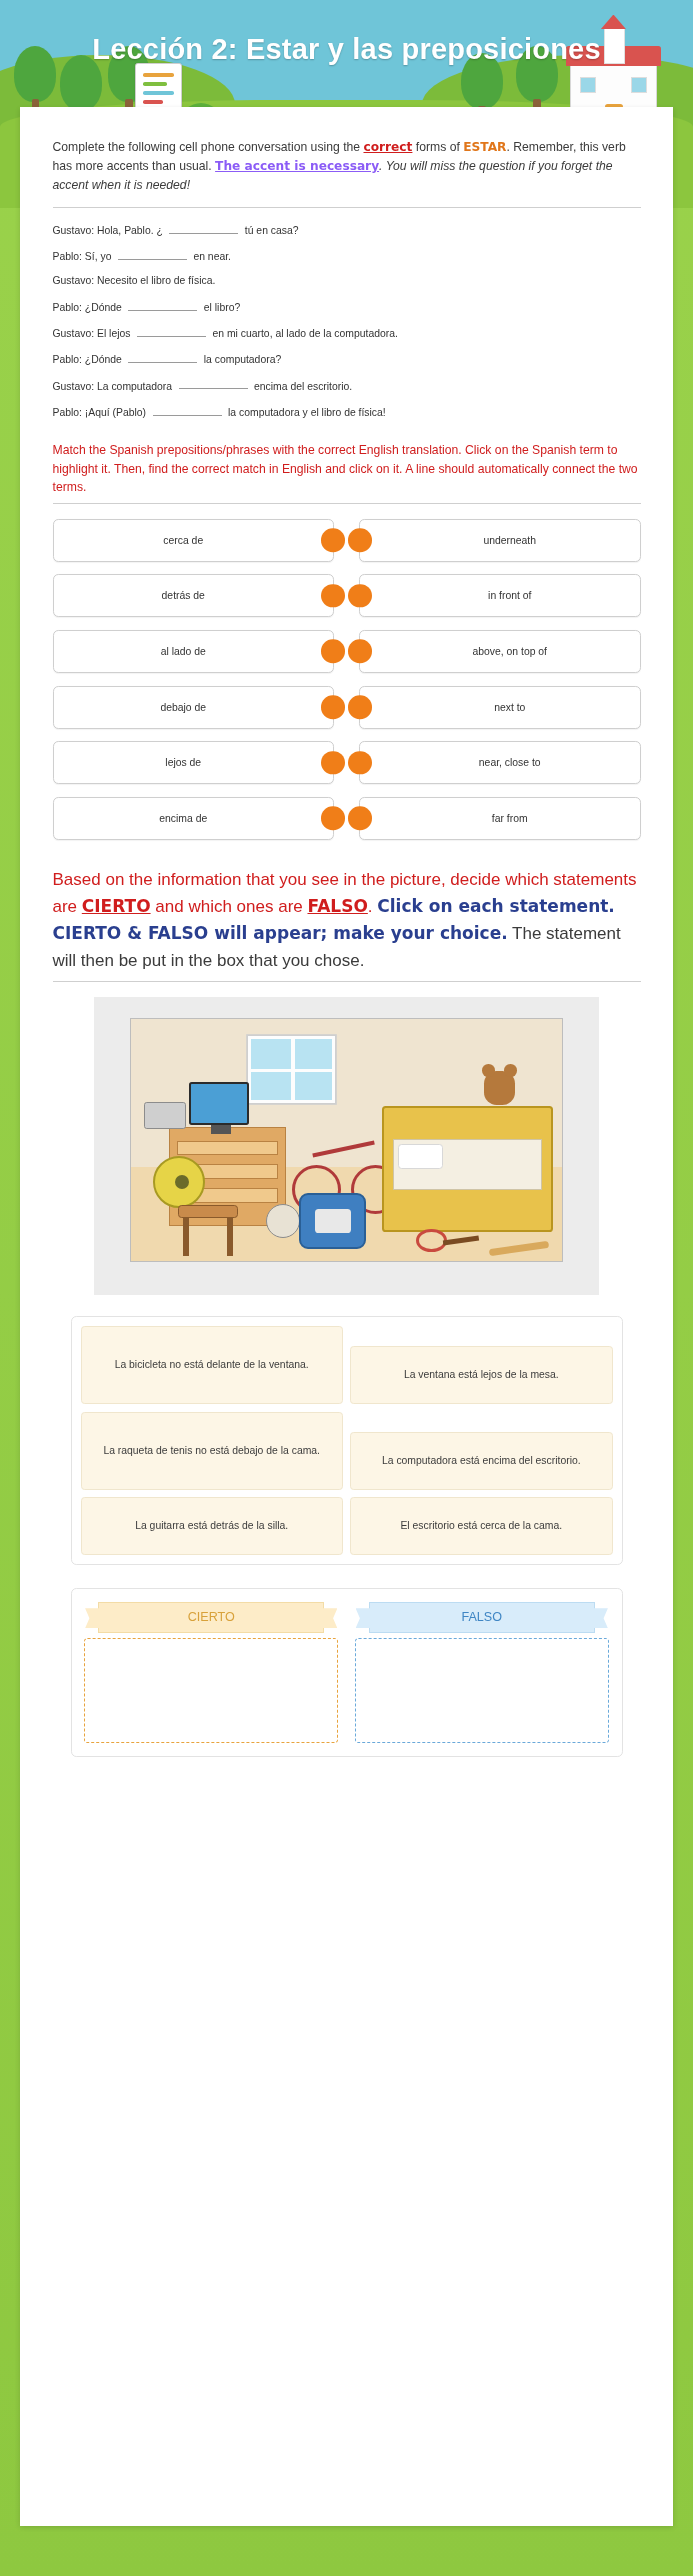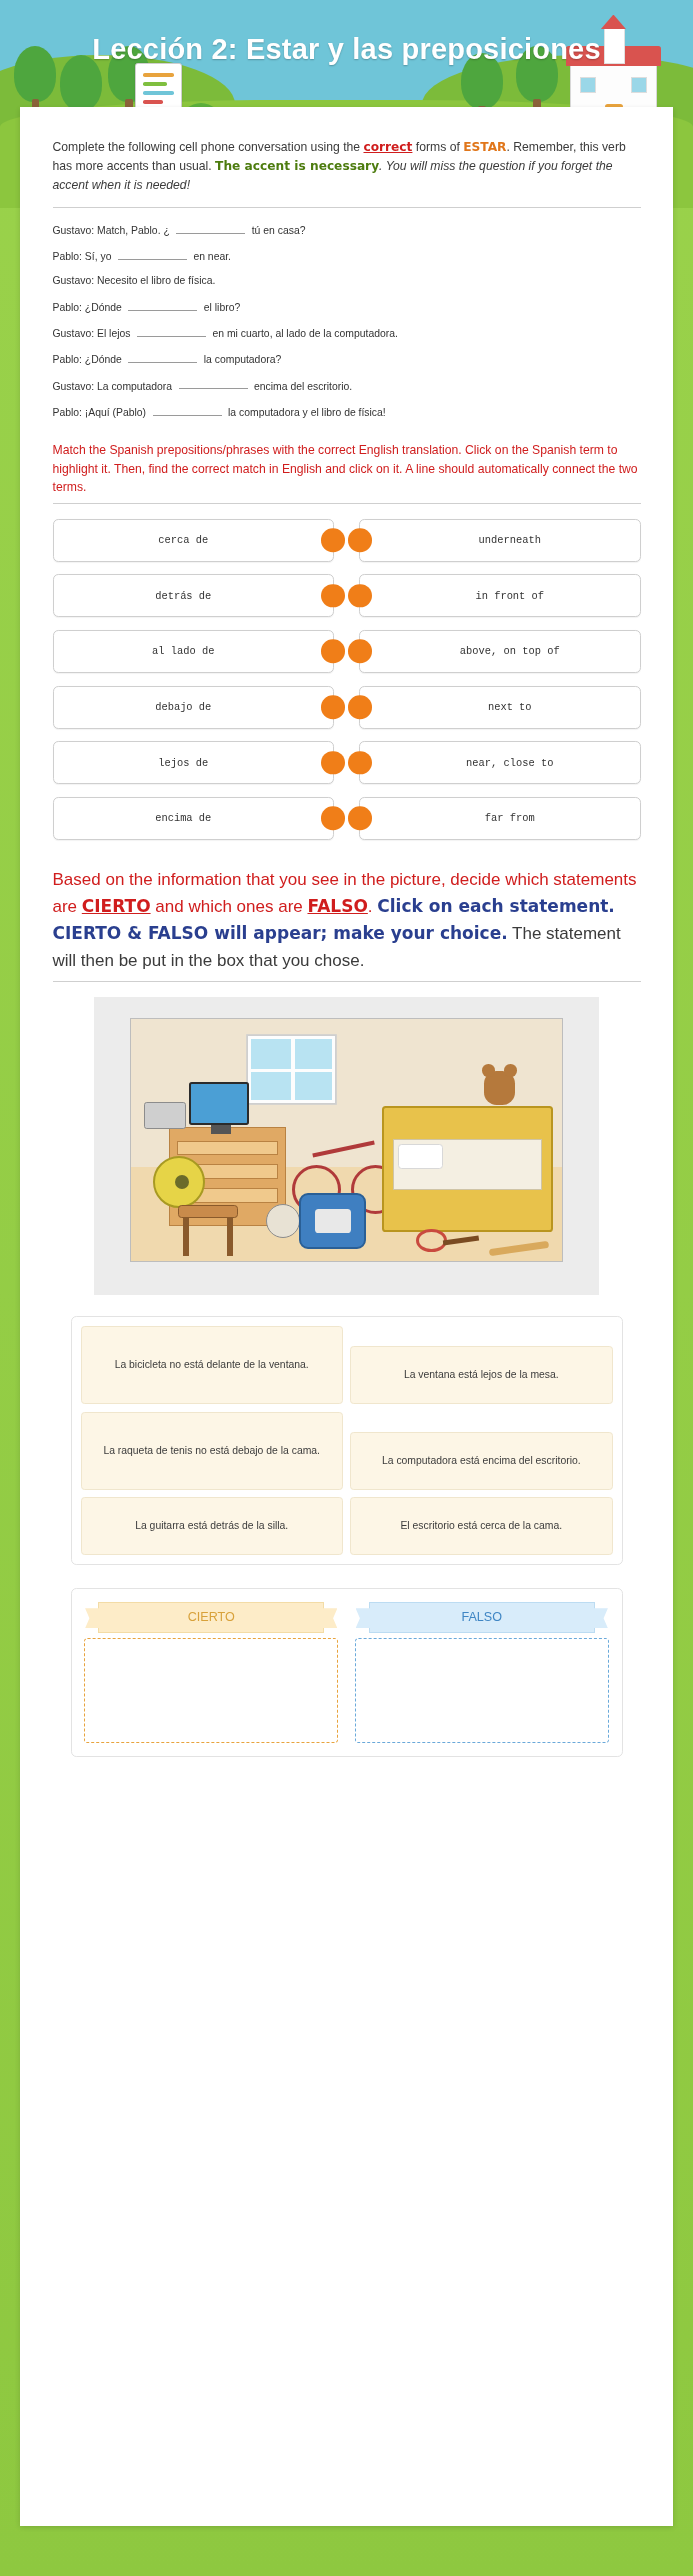--- a/index.html
+++ b/index.html
@@ -111,21 +111,21 @@
   .sheet-inner { padding: 31px 32.5px 0 32.5px; }
 
   .instr {
     font-size: 12.2px;
     color:#3b3b3b;
     line-height:1.55;
     margin-bottom: 12.6px;
   }
   .instr .u-red { color:#d01d1d; font-weight:700; text-decoration:underline; font-family:"DejaVu Sans", sans-serif;}
   .instr .estar { color:#e0761b; font-weight:700; font-family:"DejaVu Sans", sans-serif;}
-  .instr .accent { color:#4d7c0f; font-weight:700; font-family:"DejaVu Sans", sans-serif;}
+  .instr .accent { color:#8b5cf6; font-weight:700; font-family:"DejaVu Sans", sans-serif;text-decoration:underline;}
   .instr .ital { font-style:italic; }
   hr.rule { border:0; border-top:0.9px solid #cfcfcf; margin: 5.4px 0 14.4px 0; }
 
   .dialog-line {
     font-size: 10.4px;
     color:#333;
     margin: 0 0 13.5px 0;
   }
   .blank {
     display:inline-block;
@@ -137,21 +137,21 @@
   }
 
   
   .sec-head {
     font-size: 12.2px;
     color:#d01d1d;
     line-height:1.5;
     margin: 23.5px 0 7.2px 0;
   }
   .match-grid {
-    display:flex; gap:25px; margin-top: 5px; font-family: Liberation Mono, monospace;
+    display:flex; gap:25px; margin-top: 5px;
   }
   .match-col { flex:1; display:flex; flex-direction:column; gap:12.6px; }
   .match-item {
     position:relative;
     border:0.9px solid #cfcfcf;
     border-radius:5.4px;
     height:43px;
     display:flex; align-items:center; justify-content:center;
     font-size:10.4px; color:#333;
     background:#fff;
@@ -348,21 +348,21 @@
   <div class="sheet">
     <div class="sheet-inner">
 
       <div class="instr">
         <span>Complete the following cell phone conversation using the </span><span class="u-red">correct</span><span> forms of </span><span class="estar">ESTAR</span><span>. Remember, this verb has more accents than usual. </span><span class="accent">The accent is necessary</span><span class="ital">. You will miss the question if you forget the accent when it is needed!</span>
       </div>
       <hr class="rule">
 
       <div class="dialog-line">
         <span>Gustavo:</span>
-        <span>Match, Pablo. ¿</span>
+        <span>Hola, Pablo. ¿</span>
         <span class="blank"></span>
         <span>tú en casa?</span>
       </div>
       <div class="dialog-line">
         <span>Pablo:</span>
         <span>Sí, yo</span>
         <span class="blank"></span>
         <span>en near.</span>
       </div>
       <div class="dialog-line">

